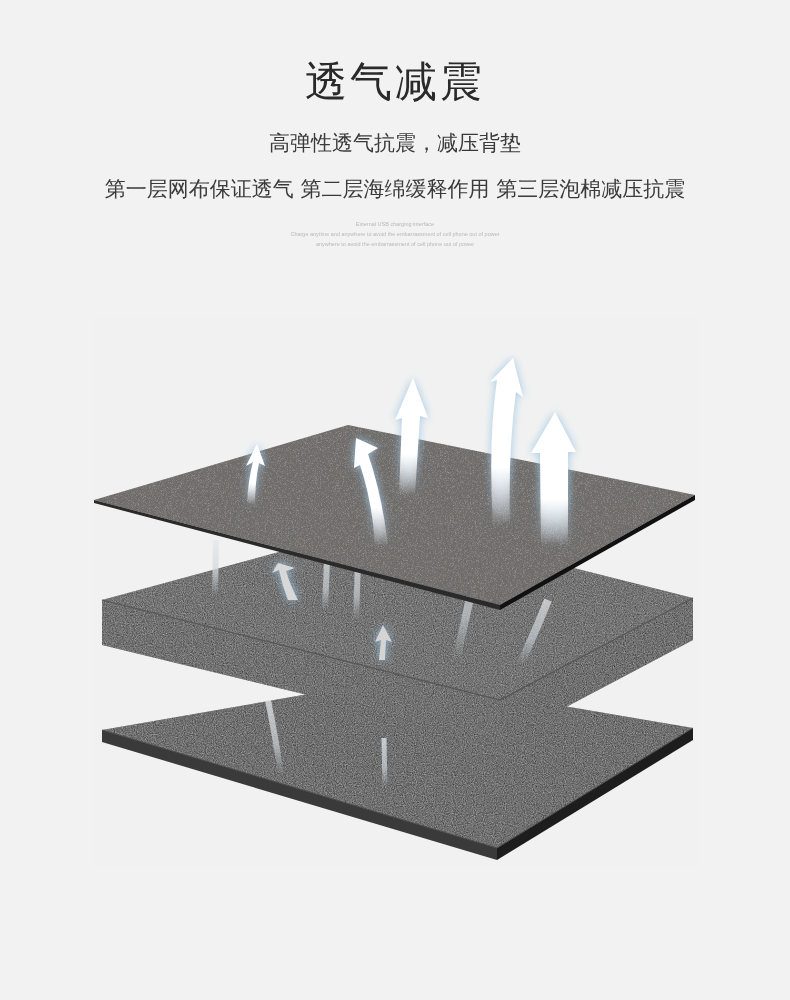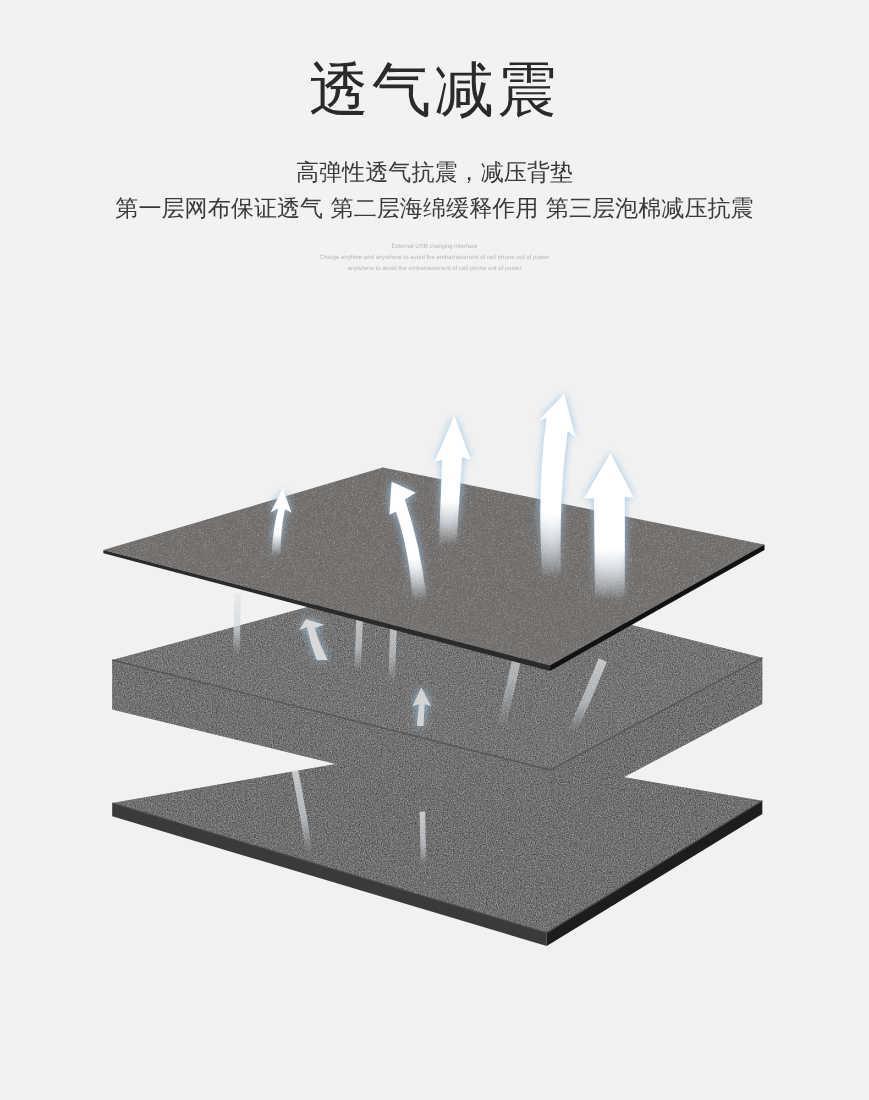--- a/index.html
+++ b/index.html
@@ -4,28 +4,28 @@
 <style>
   html, body { margin:0; padding:0; }
   body {
     width:790px; height:1000px; overflow:hidden;
     background:#f2f2f2;
     font-family:"DejaVu Sans","Liberation Sans",sans-serif;
     position:relative;
   }
   .title {
     position:absolute; left:0; width:790px; top:52px;
-    text-align:center; font-size:54px; color:#2a2a2a;
+    text-align:center; font-size:42px; color:#2a2a2a;
     letter-spacing:3px; font-weight:300; line-height:60px;
   }
   .subtitle {
     position:absolute; left:0; width:790px;
     text-align:center; font-size:21px; color:#3a3a3a; line-height:28px;
   }
-  .sub1 { top:129px;margin-top:14px; }
+  .sub1 { top:129px; }
   .sub2 { top:175px; }
   .eng {
     position:absolute; left:0; width:790px;
     text-align:center; font-size:5.5px; color:#b8b8b8; line-height:10px;
     font-family:"Liberation Sans",sans-serif;
   }
   .eng1 { top:219px; }
   .eng2 { top:229px; }
   .eng3 { top:239px; }
   .figure {

